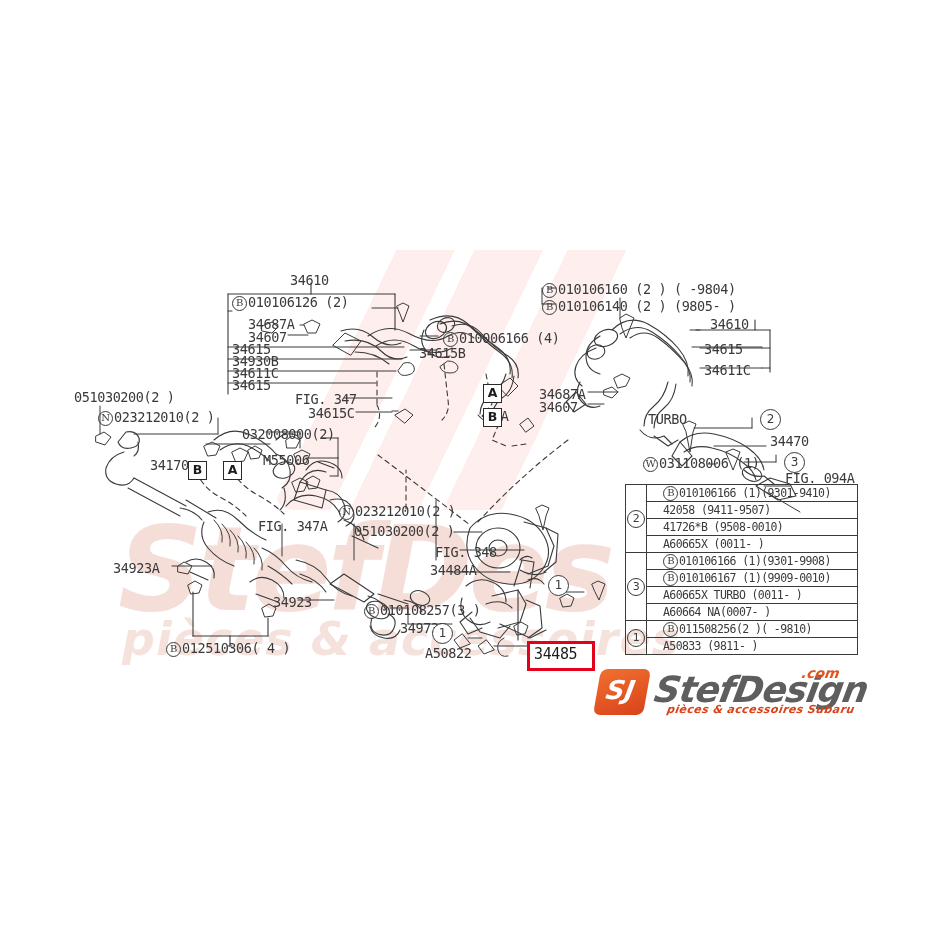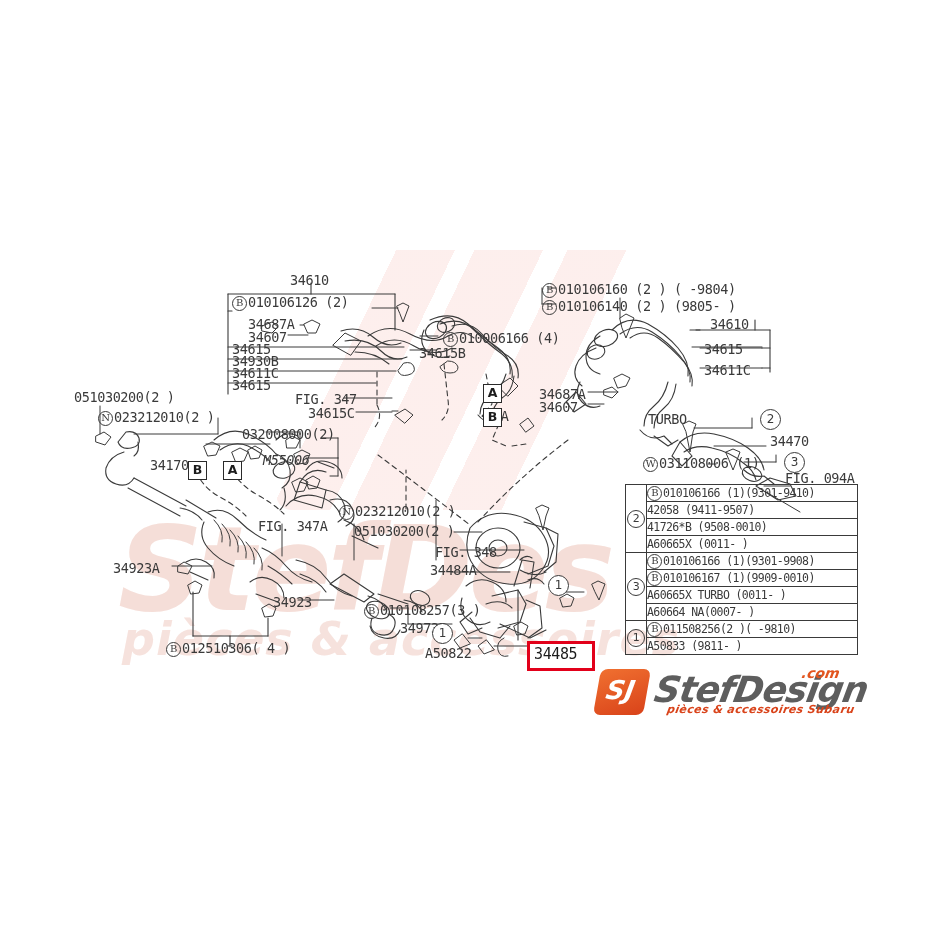--- a/index.html
+++ b/index.html
@@ -36,21 +36,21 @@
           line-height:16px;font-size:12.5px;font-weight:bold;color:#1c1c1c;background:#fff;
           font-family:"DejaVu Sans",sans-serif;}
 
   
   .hlbox{position:absolute;border:3px solid #e2001a;background:#fff;}
 
   
   #parts-table{position:absolute;left:625px;top:484px;width:233px;
                border:1.4px solid #3a3a3a;border-collapse:collapse;background:transparent;}
   #parts-table td{border:1px solid #3a3a3a;font-family:"DejaVu Sans Mono","Liberation Mono",monospace;
-                  font-size:11.5px;color:#3a3a3a;padding:0 0;height:16px;letter-spacing:-0.6px;
+                  font-size:11.5px;color:#3a3a3a;padding:0 16px;height:16px;letter-spacing:-0.6px;
                   white-space:nowrap;background:transparent;}
   #parts-table td.grp{width:20px;text-align:center;padding:0;}
   .grpnum{display:inline-block;width:16px;height:16px;border:1.2px solid #3a3a3a;border-radius:50%;
           line-height:15px;font-size:11px;font-family:"DejaVu Sans",sans-serif;}
   .thick-top{border-top:1.8px solid #3a3a3a !important;}
 
   
   #logo{position:absolute;left:597px;top:667px;width:262px;height:52px;}
   .logo-badge{position:absolute;left:0;top:2px;width:50px;height:46px;
               background:linear-gradient(160deg,#f07030,#d9431a);border-radius:7px;
@@ -360,21 +360,21 @@
   <div class="lbl" style="left:643px;top:455px;"><span class="circ">W</span><span>031108006 (1)</span></div>
   <div class="lbl" style="left:785px;top:470px;">FIG. 094A</div>
 
   <div class="refnum" style="left:760px;top:409px;">2</div>
   <div class="refnum" style="left:784px;top:452px;">3</div>
 
   <div class="lbl" style="left:74px;top:389px;">051030200(2 )</div>
   <div class="lbl" style="left:98px;top:409px;"><span class="circ">N</span><span>023212010(2 )</span></div>
   <div class="lbl" style="left:138px;top:457px;margin-left:12px;">34170</div>
   <div class="lbl" style="left:242px;top:426px;">032008000(2)</div>
-  <div class="lbl" style="left:263px;top:452px;font-style:italic;">M55006</div>
+  <div class="lbl" style="left:263px;top:452px;">M55006</div>
   <div class="lbl" style="left:258px;top:518px;">FIG. 347A</div>
   <div class="lbl" style="left:113px;top:560px;">34923A</div>
   <div class="lbl" style="left:273px;top:594px;">34923</div>
   <div class="lbl" style="left:166px;top:640px;"><span class="circ">B</span><span>012510306( 4 )</span></div>
 
   <div class="lbl" style="left:339px;top:503px;"><span class="circ">N</span><span>023212010(2 )</span></div>
   <div class="lbl" style="left:354px;top:523px;">051030200(2 )</div>
   <div class="lbl" style="left:403px;top:544px;margin-left:32px;">FIG. 348</div>
   <div class="lbl" style="left:430px;top:562px;">34484A</div>
   <div class="lbl" style="left:400px;top:620px;">34973B</div>

